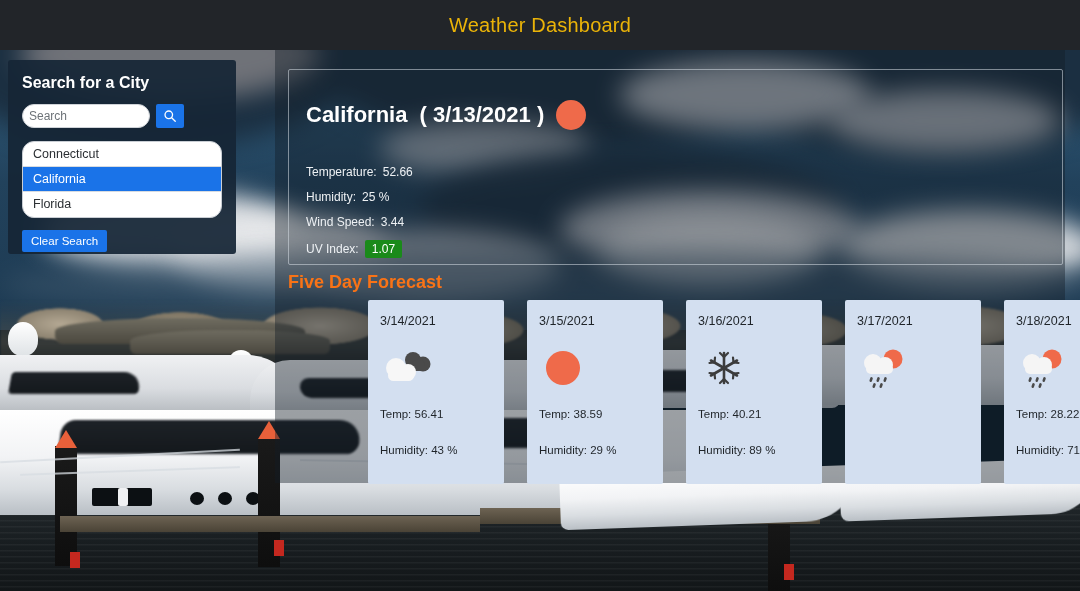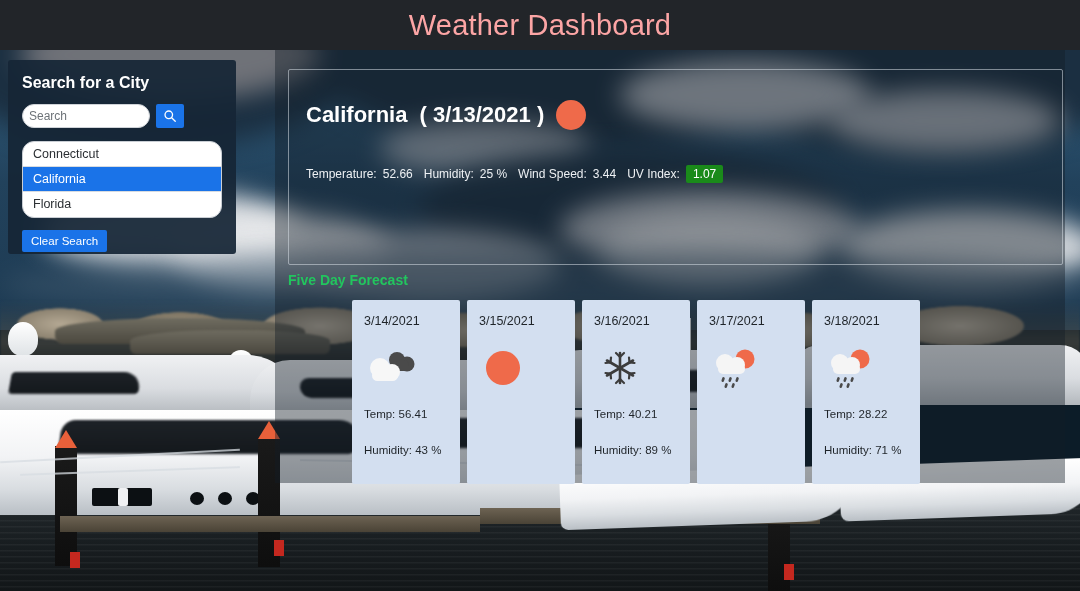--- a/index.html
+++ b/index.html
@@ -114,21 +114,21 @@
   }
 
   
   .header {
     position: absolute; left: 0; top: 0; width: 1080px; height: 50px;
     background: #222529;
     display: flex; align-items: center; justify-content: center;
     z-index: 30;
   }
   .header h1 {
-    font-size: 29px; font-weight: 400; color: #fca5a5; letter-spacing: .2px;
+    font-size: 20px; font-weight: 400; color: #eab308; letter-spacing: .2px;
   }
 
   
   .sidebar {
     position: absolute; left: 8px; top: 60px; width: 228px; height: 194px;
     background: rgba(22,38,54,.93);
     border-radius: 3px;
     padding: 14px 14px 0 14px;
     z-index: 20;
   }
@@ -190,45 +190,45 @@
     font-size: 22px; font-weight: 700; color: #ffffff;
     display: flex; align-items: center; gap: 12px;
     white-space: nowrap;
   }
   .sun-dot {
     width: 30px; height: 30px; border-radius: 50%;
     background: #ef6a4a; display: inline-block;
   }
   .today-stats {
     position: absolute; left: 17px; top: 95px;
-    display: flex; flex-direction: row; gap: 11px;
+    display: flex; flex-direction: column; gap: 11px;
   }
   .stat {
     font-size: 12px; color: #eef1f4;
     display: flex; align-items: center; gap: 6px;
   }
   .uv-badge {
     background: #1a8a1a; color: #ffffff;
     font-size: 12px; padding: 2px 7px; border-radius: 2px;
   }
 
   .forecast-title {
     position: absolute; left: 13px; top: 222px;
-    font-size: 14px; font-weight: 700; color: #22c55e;
+    font-size: 18px; font-weight: 700; color: #f97316;
   }
   .forecast-row {
     position: absolute; left: 77px; top: 250px;
     display: flex; gap: 7px;
   }
   .fcard {
-    width: 108px; height: 184px;
+    width: 136px; height: 184px;
     background: #d3dff0;
     border-radius: 2px;
     padding: 14px 12px 0 12px;
-    display: flex; flex-direction: column;
+    display: flex; flex-direction: column; margin-left: 16px;
   }
   .fdate { font-size: 12.5px; color: #1f2429; margin-bottom: 14px; }
   .ficon { height: 52px; display: flex; align-items: center; }
   .fstats { margin-top: 14px; display: flex; flex-direction: column; gap: 24px; }
   .fstat { font-size: 11.5px; color: #1f2429; }
 
   svg { display: block; }
 </style>
 </head>
 <body>
@@ -399,20 +399,30 @@
         </div>
       </div>
 
       <div class="fcard">
         <div class="fdate">3/15/2021</div>
         <div class="ficon">
           <svg width="52" height="40" viewBox="0 0 52 40">
             <circle cx="24" cy="20" r="17" fill="#ef6a4a"></circle>
           </svg>
         </div>
+        <div class="fstats">
+          <div class="fstat">
+            <span>Temp:</span>
+            <span>38.59</span>
+          </div>
+          <div class="fstat">
+            <span>Humidity:</span>
+            <span>29 %</span>
+          </div>
+        </div>
       </div>
 
       <div class="fcard">
         <div class="fdate">3/16/2021</div>
         <div class="ficon">
           <svg width="52" height="40" viewBox="0 0 40 40">
             <g stroke="#3c3c3c" stroke-width="2.6" stroke-linecap="round">
               <line x1="20" y1="5" x2="20" y2="35"></line>
               <line x1="7" y1="12.5" x2="33" y2="27.5"></line>
               <line x1="7" y1="27.5" x2="33" y2="12.5"></line>

